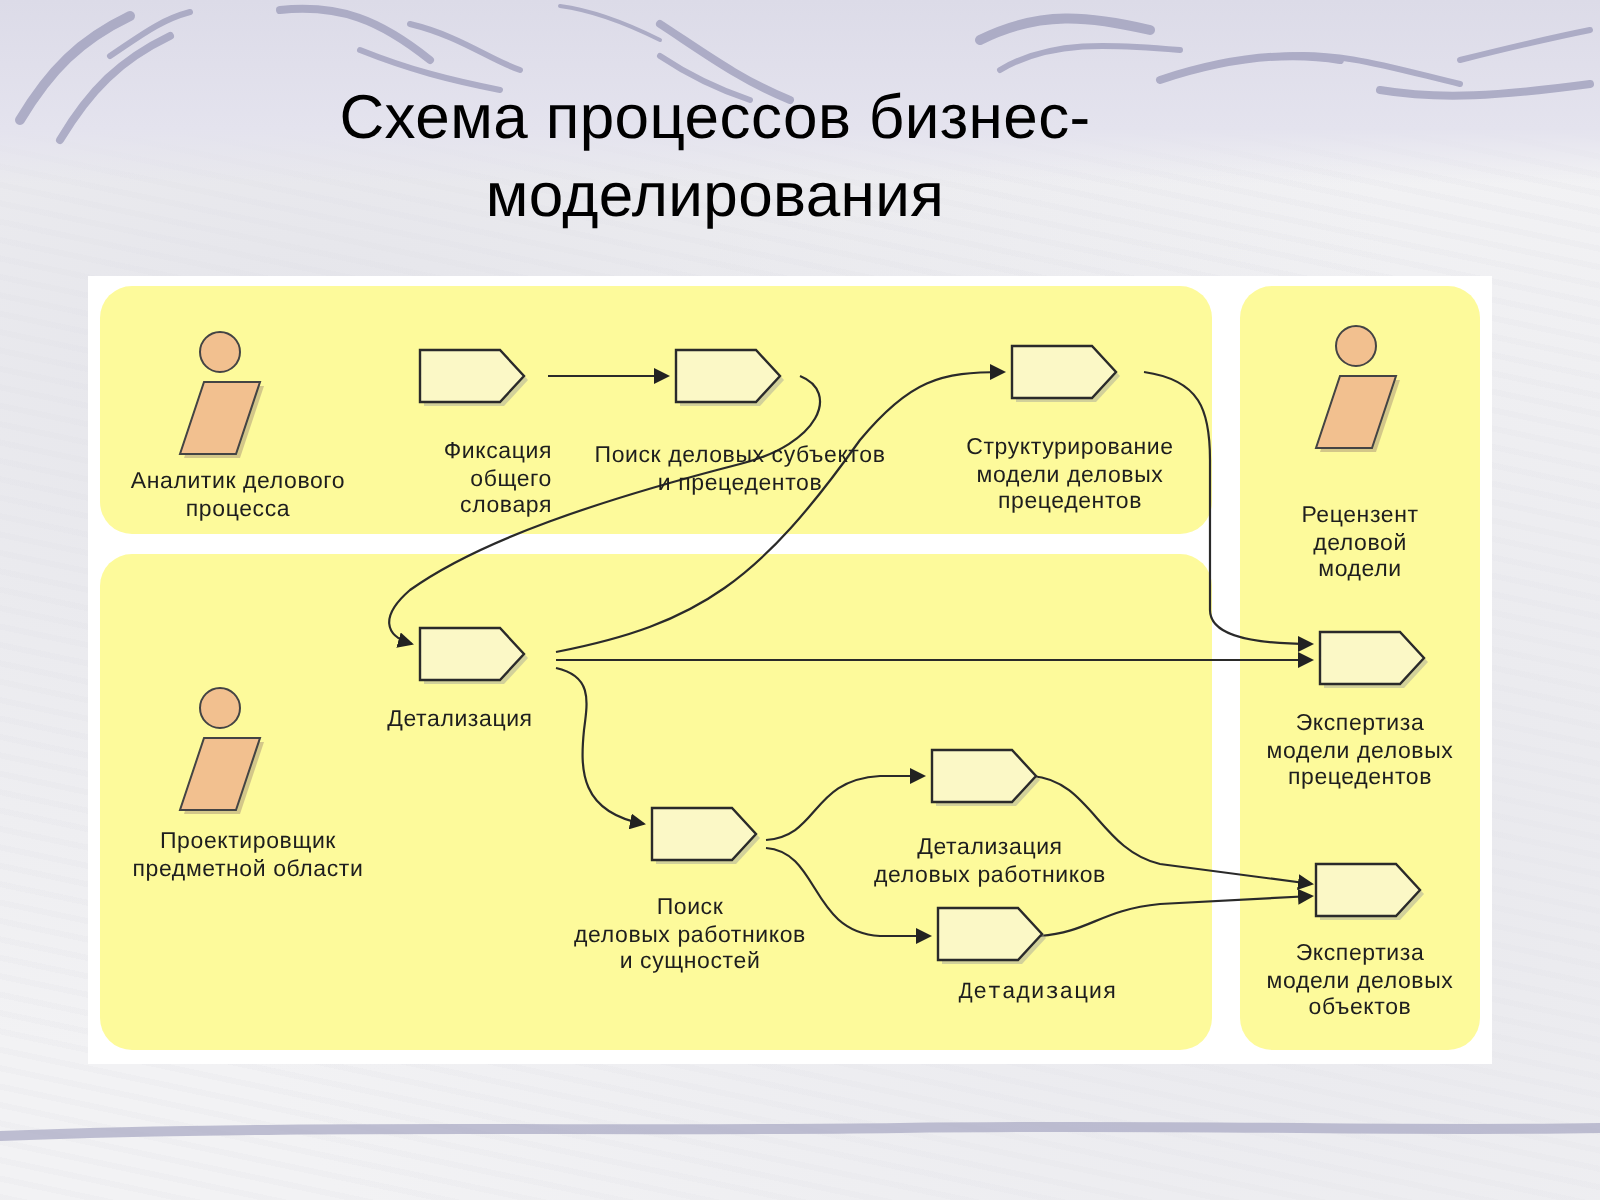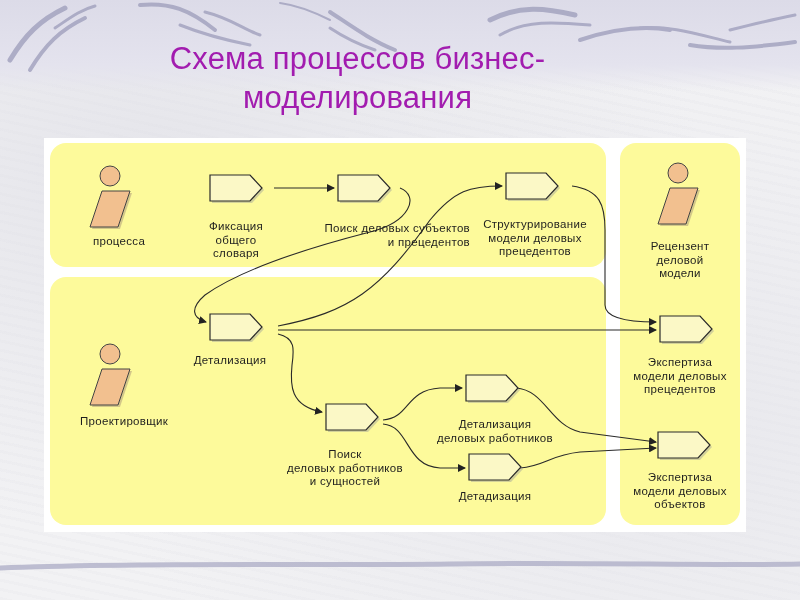--- a/index.html
+++ b/index.html
@@ -17,21 +17,21 @@
         #f2f2f4;
     }
     .header-band {
       position: absolute; left: 0; top: 0; width: 800px; height: 92px;
       background: linear-gradient(180deg, #dcdbe8 0%, #e4e3ee 70%, rgba(236,236,242,0) 100%);
     }
     .swirl { position: absolute; left: 0; top: 0; width: 800px; height: 92px; }
     .bottom-band { position: absolute; left: 0; top: 560px; width: 800px; height: 40px; }
     .title {
       position: absolute; left: 0; width: 715px; text-align: center;
-      color: #a21caf; font-size: 31px; line-height: 38px; font-weight: normal;
+      color: #000000; font-size: 31px; line-height: 38px; font-weight: normal;
       letter-spacing: 0.2px;
     }
     .title.l1 { top: 40px; }
     .title.l2 { top: 79px; }
 
     .panel-wrap {
       position: absolute; left: 44px; top: 138px; width: 702px; height: 394px;
       background: #ffffff;
     }
     .panel { position: absolute; background: #fdfa9b; border-radius: 16px; }
@@ -123,58 +123,60 @@
   <use href="#act" x="469" y="454"></use>
   <use href="#act" x="660" y="316"></use>
   <use href="#act" x="658" y="432"></use>
 
   <use href="#actor" x="92" y="165"></use>
   <use href="#actor" x="92" y="343"></use>
   <use href="#actor" x="660" y="162"></use>
 </svg>
 
 <div class="lbl" style="left:44px; top:235px; width:150px;">
+  <div>Аналитик делового</div>
   <div>процесса</div>
 </div>
 <div class="lbl" style="left:44px; top:415px; width:160px;">
   <div>Проектировщик</div>
+  <div>предметной области</div>
 </div>
-<div class="lbl" style="left:625px; top:240px; width:110px;">
+<div class="lbl" style="left:625px; top:252px; width:110px;">
   <div>Рецензент</div>
   <div>деловой</div>
   <div>модели</div>
 </div>
 
-<div class="lbl" style="left:196px; top:220px; width:80px;">
+<div class="lbl" style="left:196px; top:220px; width:80px;text-align:right;">
   <div>Фиксация</div>
   <div>общего</div>
   <div>словаря</div>
 </div>
-<div class="lbl" style="left:270px; top:222px; width:200px;text-align:right;">
+<div class="lbl" style="left:270px; top:222px; width:200px;">
   <div>Поиск деловых субъектов</div>
   <div>и прецедентов</div>
 </div>
 <div class="lbl" style="left:465px; top:218px; width:140px;">
   <div>Структурирование</div>
   <div>модели деловых</div>
   <div>прецедентов</div>
 </div>
 <div class="lbl" style="left:150px; top:354px; width:160px;">
   <div>Детализация</div>
 </div>
 <div class="lbl" style="left:270px; top:448px; width:150px;">
   <div>Поиск</div>
   <div>деловых работников</div>
   <div>и сущностей</div>
 </div>
 <div class="lbl" style="left:420px; top:418px; width:150px;">
   <div>Детализация</div>
   <div>деловых работников</div>
 </div>
-<div class="lbl" style="left:420px; top:490px; width:150px;">
+<div class="lbl" style="left:444px; top:490px; width:150px;font-family:Liberation Mono, monospace;">
   <div>Детадизация</div>
 </div>
 <div class="lbl" style="left:615px; top:356px; width:130px;">
   <div>Экспертиза</div>
   <div>модели деловых</div>
   <div>прецедентов</div>
 </div>
 <div class="lbl" style="left:615px; top:471px; width:130px;">
   <div>Экспертиза</div>
   <div>модели деловых</div>

